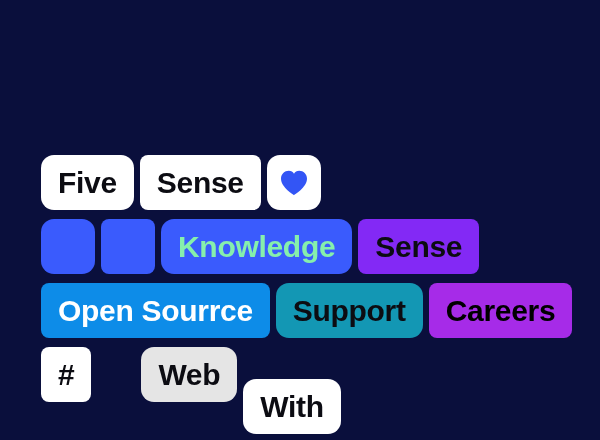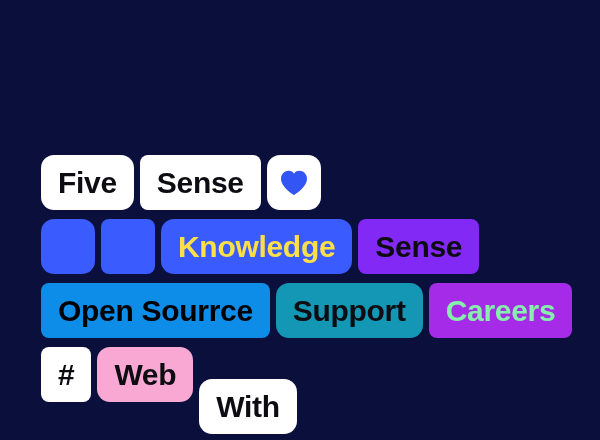--- a/index.html
+++ b/index.html
@@ -88,43 +88,43 @@
           <span>
             <svg viewBox="0 0 32 30" class="heart-icon">
               <path d="M16 29C16 29 1 20.2 1 10.2 1 4.9 5.1 1 10 1c2.6 0 5 1.3 6 3.2C17 2.3 19.4 1 22 1c4.9 0 9 3.9 9 9.2C31 20.2 16 29 16 29Z" fill="#3355f5"></path>
             </svg>
           </span>
         </div>
       </div>
       <div class="tag-row">
         <div class="tag round blank" style="background: rgb(58, 91, 253); color: rgb(12, 12, 18);"></div>
         <div class="tag square blank" style="background: rgb(58, 91, 253); color: rgb(12, 12, 18);"></div>
-        <div class="tag round" style="background: rgb(58, 91, 253); color: #fde047;">
+        <div class="tag round" style="background: rgb(58, 91, 253); color: #86efac;">
           <span>Knowledge</span>
         </div>
         <div class="tag square" style="background: rgb(131, 41, 245); color: rgb(12, 12, 18);">
           <span>Sense</span>
         </div>
       </div>
       <div class="tag-row">
-        <div class="tag square" style="background: rgb(13, 140, 232); color: #000000;">
+        <div class="tag square" style="background: rgb(13, 140, 232); color: #ffffff;">
           <span>Open Sourrce</span>
         </div>
         <div class="tag round" style="background: rgb(19, 151, 180); color: rgb(12, 12, 18);">
           <span>Support</span>
         </div>
-        <div class="tag square" style="background: rgb(166, 43, 232); color: #86efac;">
+        <div class="tag square" style="background: rgb(166, 43, 232); color: #000000;">
           <span>Careers</span>
         </div>
       </div>
       <div class="tag-row">
         <div class="tag square" style="background: rgb(255, 255, 255); color: rgb(12, 12, 18);">
           <span>#</span>
         </div>
-        <div class="tag round" style="background: #f9a8d4; color: rgb(12, 12, 18);">
+        <div class="tag round" style="background: #e5e5e5; color: rgb(12, 12, 18); margin-left: 44px;">
           <span>Web</span>
         </div>
         <div class="tag round" style="background: rgb(255, 255, 255); color: rgb(12, 12, 18); margin-top: 32px;">
           <span>With</span>
         </div>
       </div>
     </div>
 </div>
 
 </body></html>

